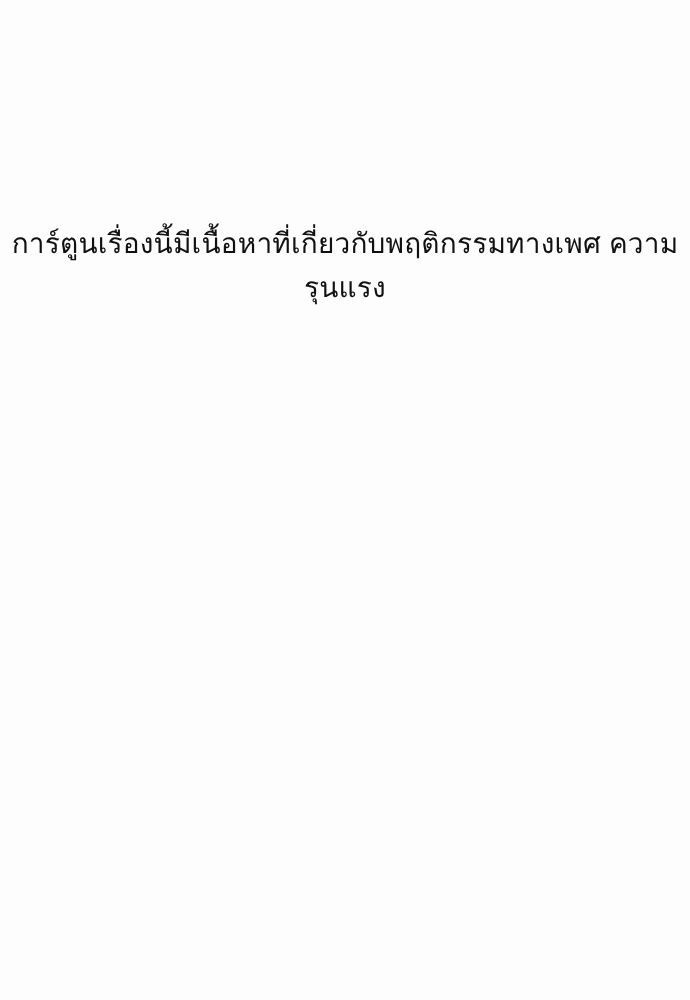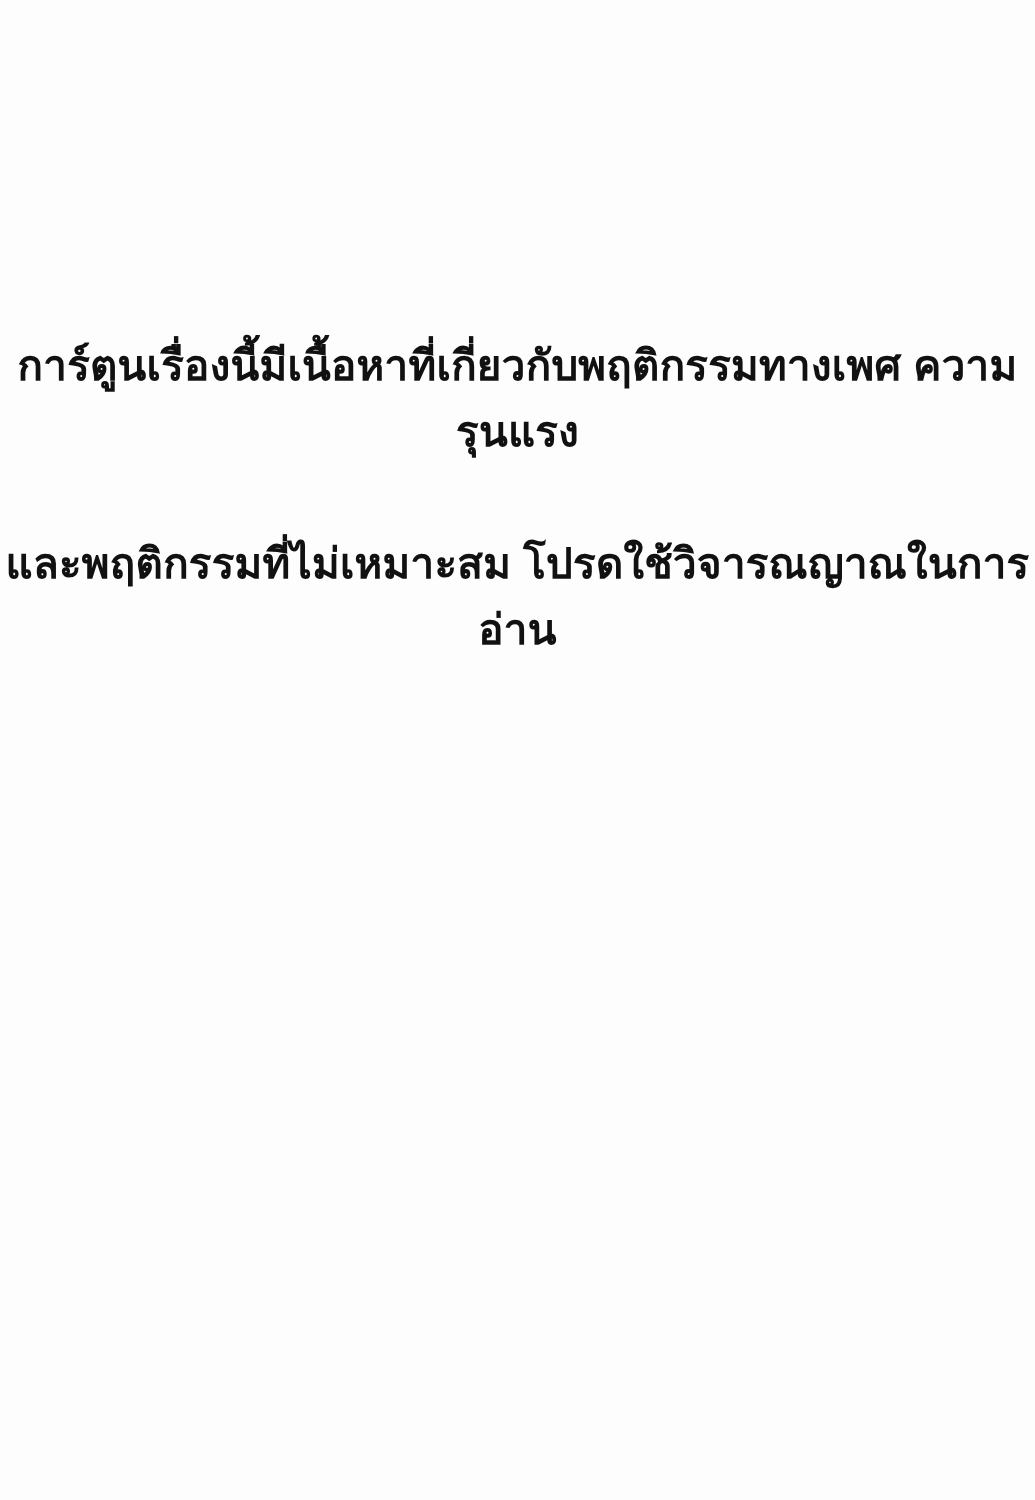--- a/index.html
+++ b/index.html
@@ -18,29 +18,28 @@
   }
   .content-warning {
     position: absolute;
     top: 178px;
     left: 0;
     width: 100%;
     text-align: center;
     color: #111111;
     font-size: 28px;
     line-height: 44px;
-    font-weight: 700;
+    font-weight: 400;
     letter-spacing: 0.2px;
     white-space: pre-line;
   }
   .warning-line {
     display: block;
   }
 </style>
 </head>
 <body>
 
 <div class="page">
   <div class="content-warning">
     <span class="warning-line">การ์ตูนเรื่องนี้มีเนื้อหาที่เกี่ยวกับพฤติกรรมทางเพศ ความรุนแรง</span>
-    <span class="warning-line">และพฤติกรรมที่ไม่เหมาะสม โปรดใช้วิจารณญาณในการอ่าน</span>
   </div>
 </div>
 
 </body></html>

